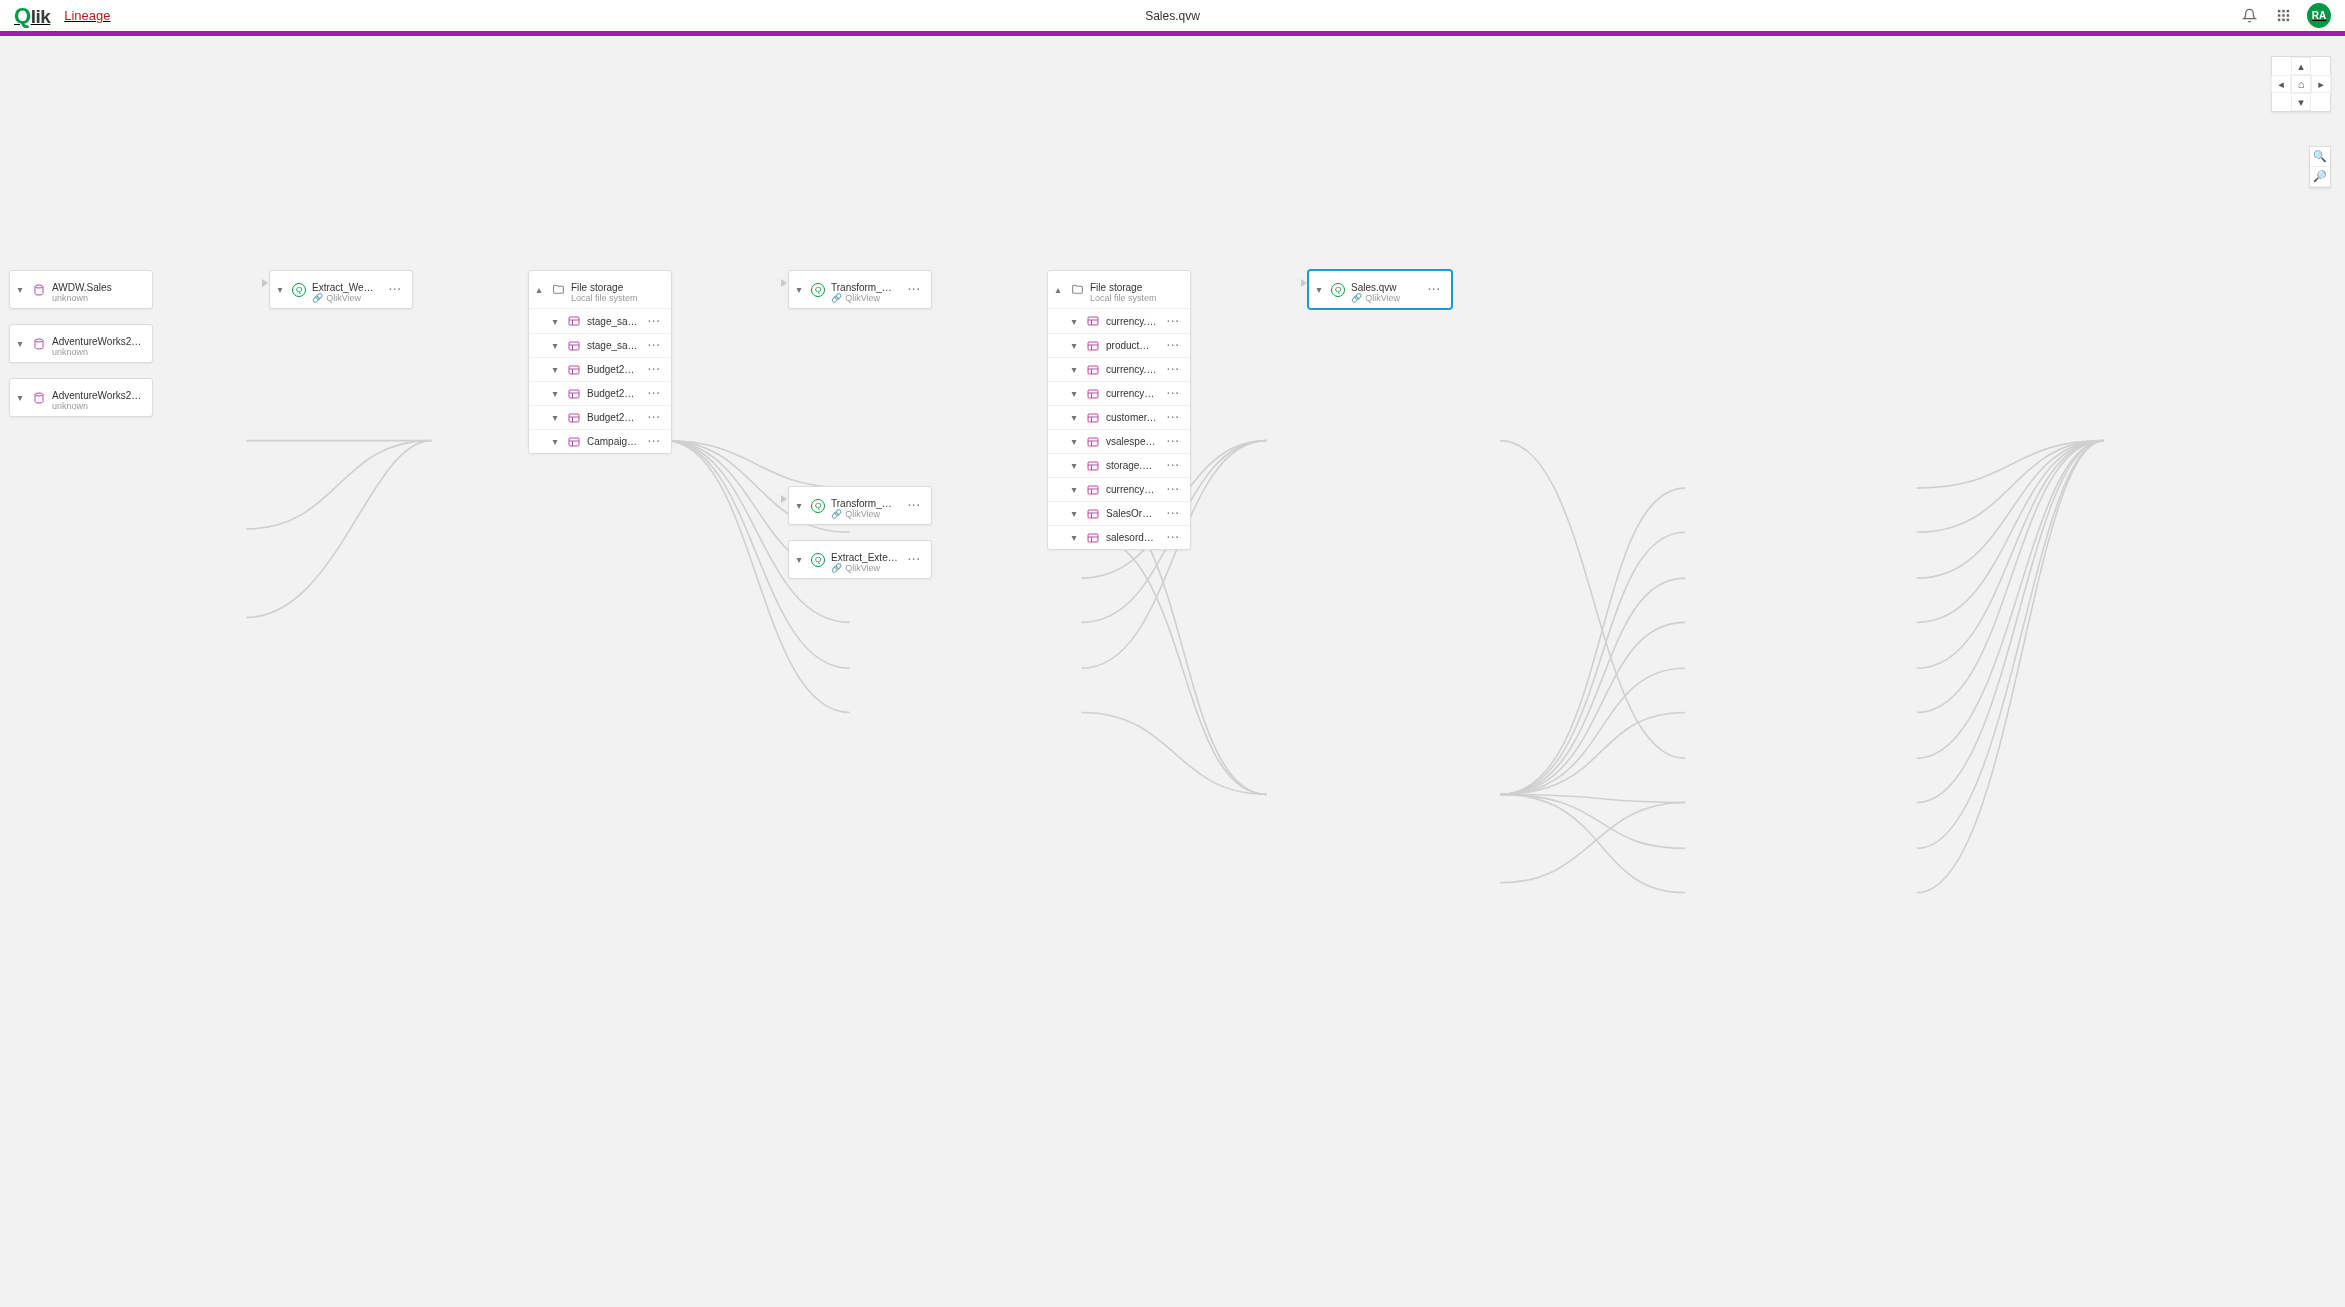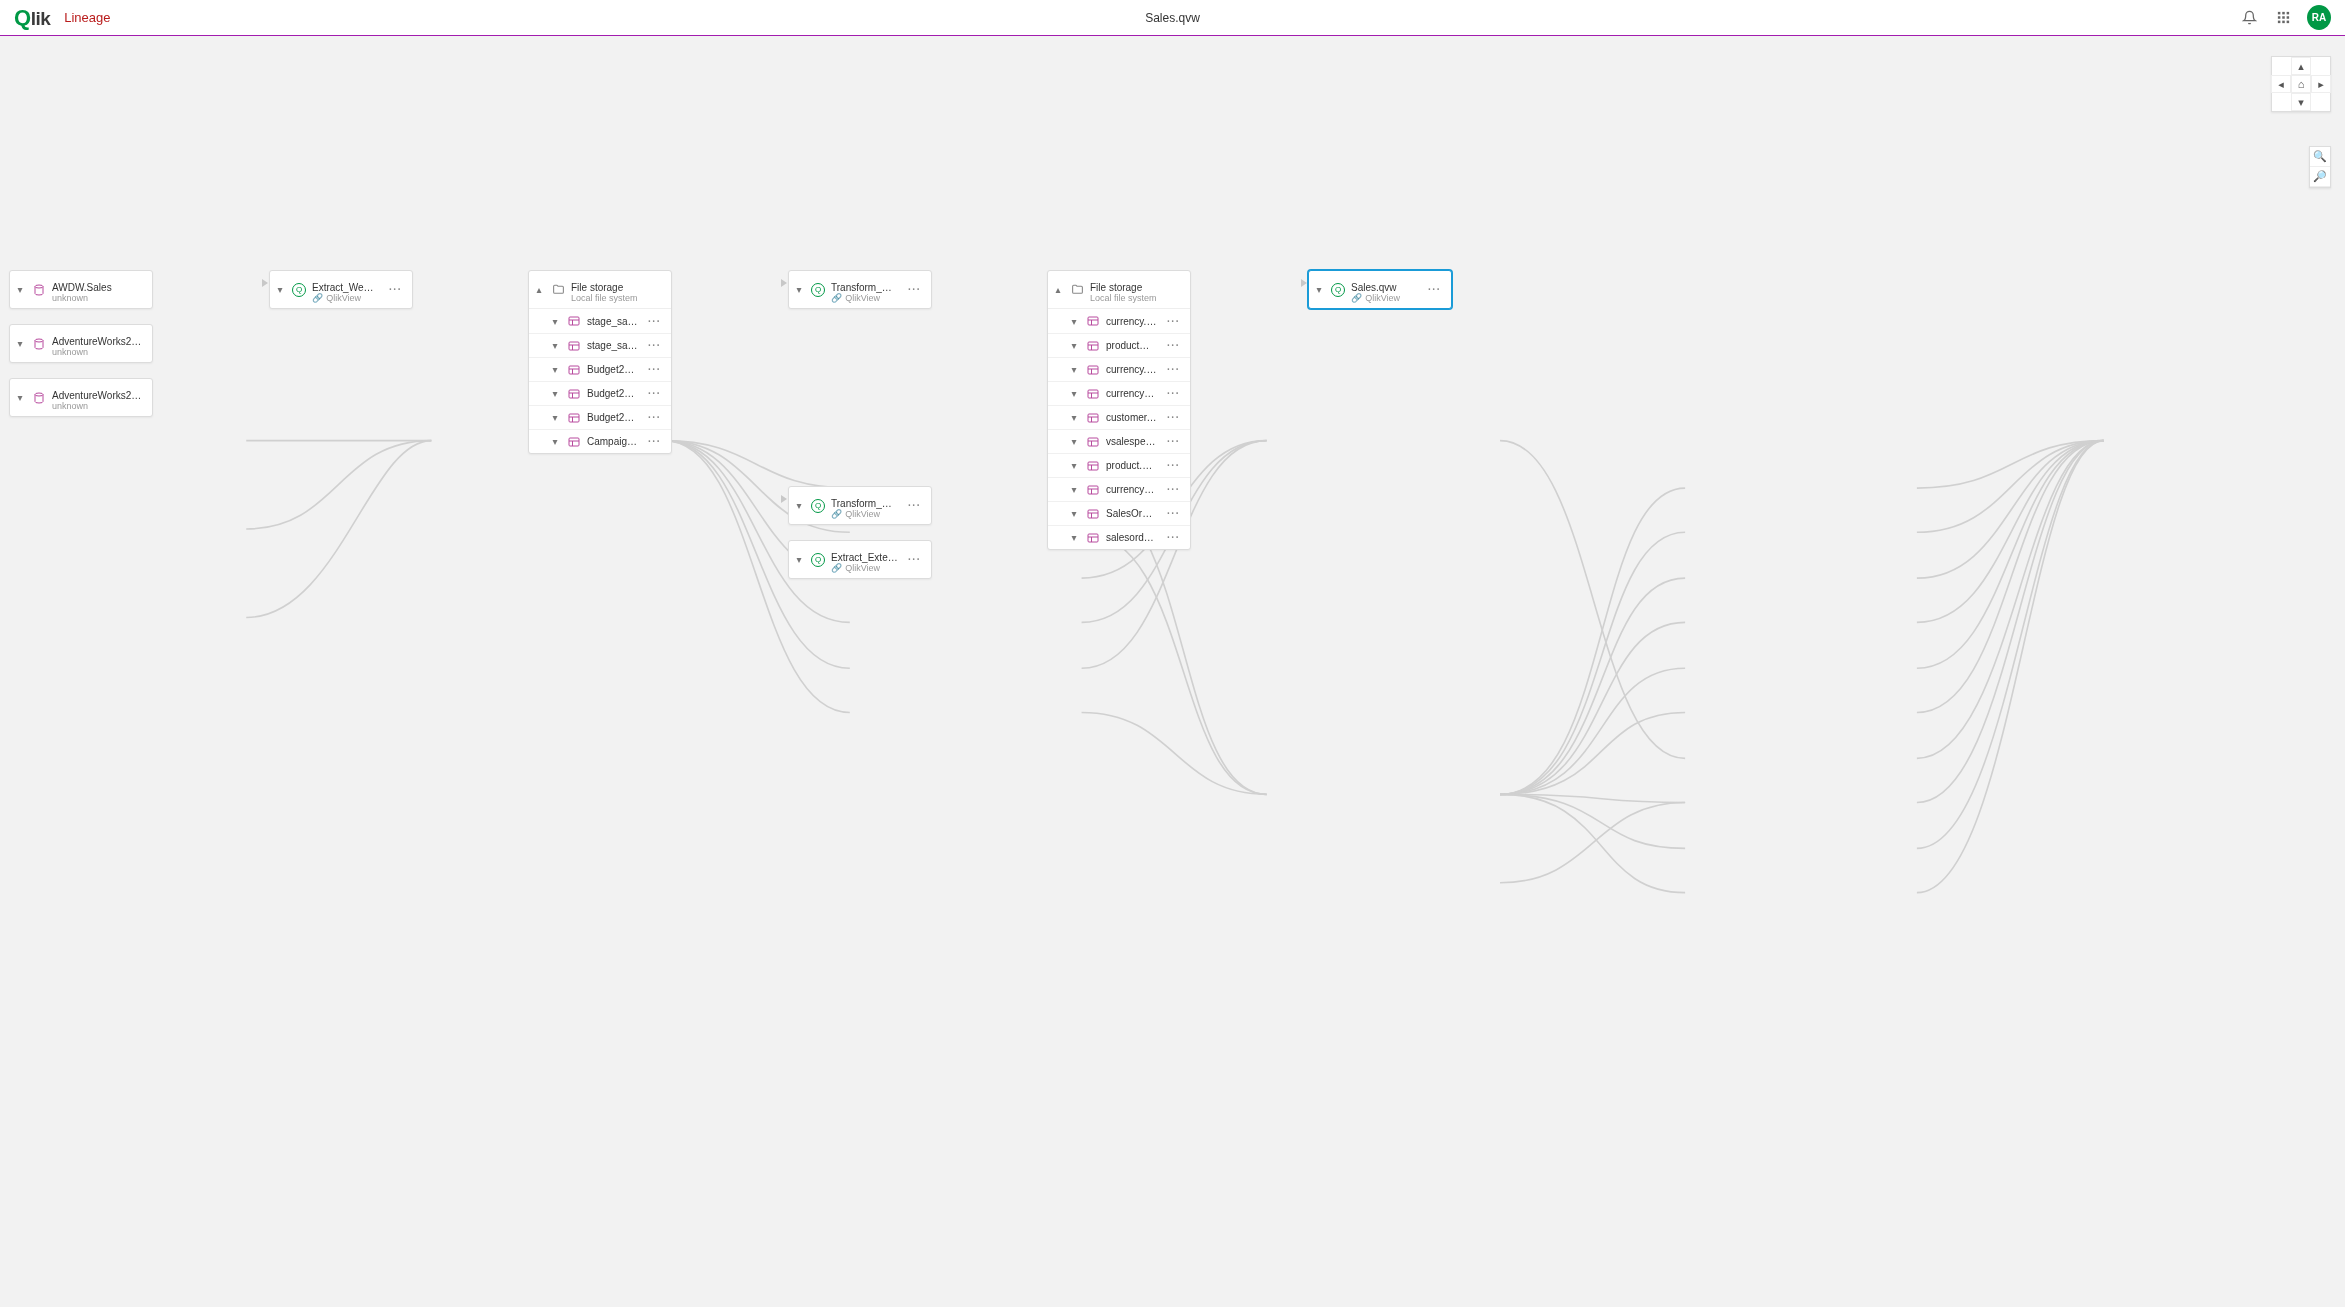--- a/index.html
+++ b/index.html
@@ -3,23 +3,24 @@
 <meta charset="utf-8">
 <style>
   * { box-sizing: border-box; }
   html,body { margin:0; padding:0; height:100%; font-family: -apple-system, BlinkMacSystemFont, "Segoe UI", Helvetica, Arial, sans-serif; }
   body { background:#f2f2f2; overflow:hidden; }
 
   
   .topbar {
     display:flex; align-items:center; justify-content:space-between;
     background:#fff; height:36px; padding:0 14px;
-    border-bottom:1px solid #a21caf;
+    border-bottom:5px solid #a21caf;
     position:relative;
     z-index:5;
+    text-decoration:underline;
   }
   .topbar-left { display:flex; align-items:center; gap:14px; }
   .qlik-logo { font-weight:700; font-size:19px; color:#3a3a3a; letter-spacing:-0.5px; }
   .qlik-logo .q { color:#009845; font-size:22px; font-weight:800; }
   .page-name { font-size:13px; color:#b91c1c; }
   .doc-title { font-size:12px; color:#333; position:absolute; left:50%; transform:translateX(-50%); }
   .topbar-right { display:flex; align-items:center; gap:14px; }
   .avatar { width:24px; height:25px; border-radius:50%; background:#009845; color:#fff; font-size:10px; font-weight:700; display:flex; align-items:center; justify-content:center; }
   .icon-btn { width:20px; height:20px; display:flex; align-items:center; justify-content:center; color:#666; cursor:pointer; }
 
@@ -479,21 +480,21 @@
         </div>
         <div class="child-row">
           <span class="chev">▾</span>
           <span class="type-icon qvd">
             <svg width="12" height="10" viewBox="0 0 24 20" fill="none" stroke="currentColor" stroke-width="2">
               <rect x="2" y="2" width="20" height="16" rx="2"></rect>
               <line x1="2" y1="8" x2="22" y2="8"></line>
               <line x1="9" y1="8" x2="9" y2="18"></line>
             </svg>
           </span>
-          <span class="child-label">product.qvd</span>
+          <span class="child-label">storage.qvd</span>
           <span class="more">···</span>
         </div>
         <div class="child-row">
           <span class="chev">▾</span>
           <span class="type-icon qvd">
             <svg width="12" height="10" viewBox="0 0 24 20" fill="none" stroke="currentColor" stroke-width="2">
               <rect x="2" y="2" width="20" height="16" rx="2"></rect>
               <line x1="2" y1="8" x2="22" y2="8"></line>
               <line x1="9" y1="8" x2="9" y2="18"></line>
             </svg>

